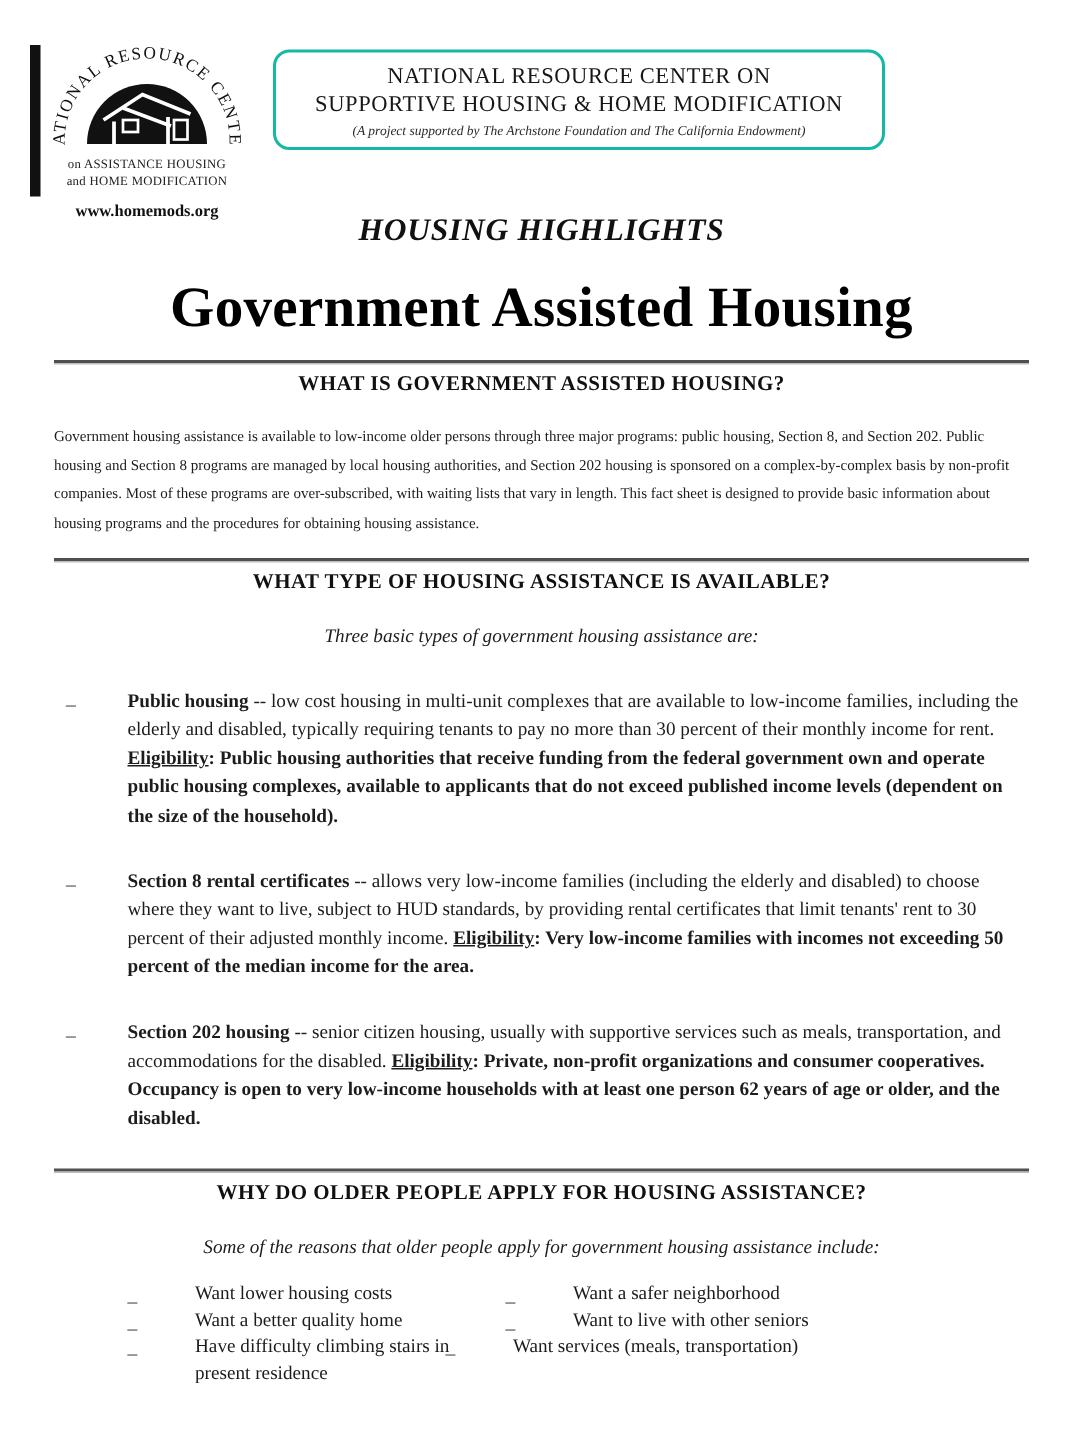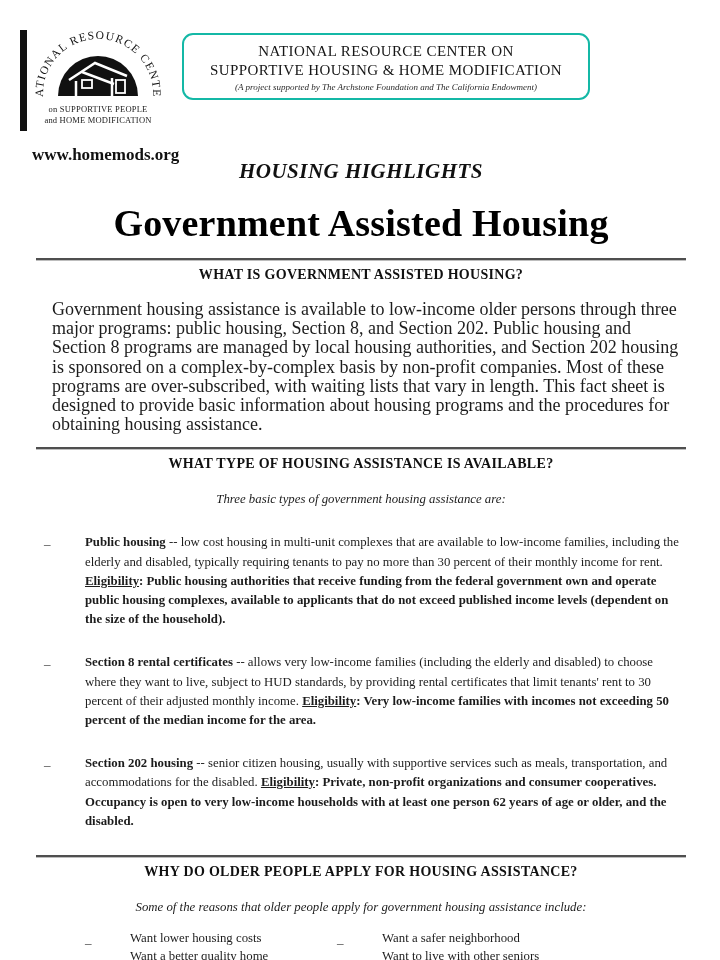--- a/index.html
+++ b/index.html
@@ -13,21 +13,21 @@
   }
   .page { padding:28px 34px 0 36px; }
 
   
   .header { display:flex; align-items:flex-start; margin-left:-16px; }
   .logo-block { display:flex; gap:5px; width:150px; flex-shrink:0; }
   .logo-bar { width:7px; height:101px; background:#111; margin-top:2px; }
   .logo-inner { width:132px; text-align:center; }
   .logo-svg { display:block; }
   .logo-sub { font-size:8.5px; letter-spacing:.2px; line-height:10.5px; color:#222; white-space:nowrap; }
-  .logo-url { font-size:17px; font-weight:bold; margin-top:20px; color:#111; }
+  .logo-url { font-size:11px; font-weight:bold; margin-top:10px; color:#111; }
 
   .header-box {
     margin-left:12px; margin-top:5px;
     width:408px;
     border:2px solid #14b8a6; border-radius:11px;
     padding:7px 6px 6px 6px;
     text-align:center;
   }
   .hb-line1, .hb-line2 { font-size:15px; letter-spacing:.4px; color:#161616; line-height:19px; white-space:nowrap; }
   .hb-line3 { font-size:9px; font-style:italic; margin-top:2px; color:#2a2a2a; white-space:nowrap; }
@@ -43,21 +43,21 @@
   }
 
   
   .rule { margin-top:13px; height:2px; border-top:2px solid #4f4f4f; box-shadow:0 1px 0 #bdbdbd; }
   .sec-heading {
     text-align:center; font-size:14px; font-weight:bold;
     margin-top:7px; letter-spacing:.3px; color:#111;
   }
 
   
-  .body-par { margin-top:17px; font-size:18px; line-height:19.2px;margin-left:16px; }
+  .body-par { margin-top:17px; font-size:10px; line-height:19.2px; }
   .center-line { text-align:center; margin-top:20px; font-size:12.8px;font-style:italic; }
 
   ul.bullets { list-style:none; margin-top:26px; }
   ul.bullets li {
     position:relative; padding-left:49px; margin-bottom:24px;
     font-size:12.8px; line-height:19.2px;
   }
   ul.bullets li .marker { position:absolute; left:8px; top:-3px; font-size:13px; color:#333; }
   .seg-b { font-weight:bold; }
   .seg-u { text-decoration:underline;margin-top:28px; }
@@ -92,21 +92,21 @@
             <path d="M 37 52 L 63 35 L 95 48"></path>
             <path d="M 50 44 L 82 56"></path>
             <path d="M 44 53 L 44 68"></path>
             <path d="M 80 50 L 80 68"></path>
           </g>
           <g fill="none" stroke="#ffffff" stroke-width="1.8">
             <rect x="50" y="52" width="10" height="8"></rect>
             <rect x="84" y="52" width="9" height="13"></rect>
           </g>
         </svg>
-        <div class="logo-sub">on SUPPORTIVE PEOPLE</div>
+        <div class="logo-sub">on ASSISTANCE HOUSING</div>
         <div class="logo-sub">and HOME MODIFICATION</div>
         <div class="logo-url">www.homemods.org</div>
       </div>
     </div>
 
     <div class="header-box">
       <div class="hb-line1">NATIONAL RESOURCE CENTER ON</div>
       <div class="hb-line2">SUPPORTIVE HOUSING &amp; HOME MODIFICATION</div>
       <div class="hb-line3">(A project supported by The Archstone Foundation and The California Endowment)</div>
     </div>

